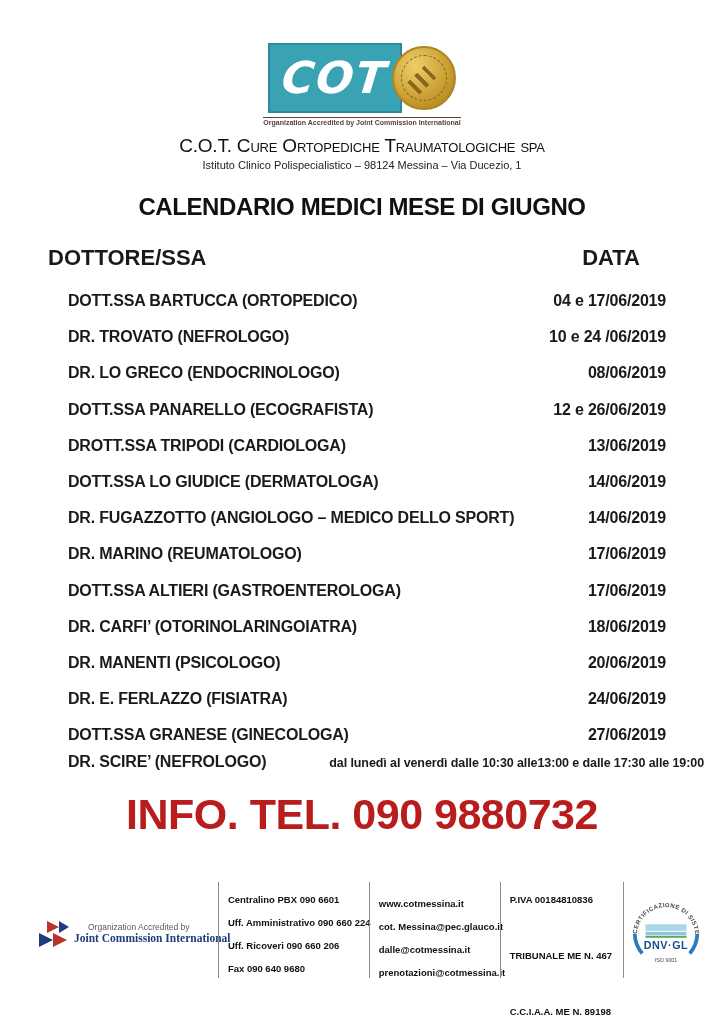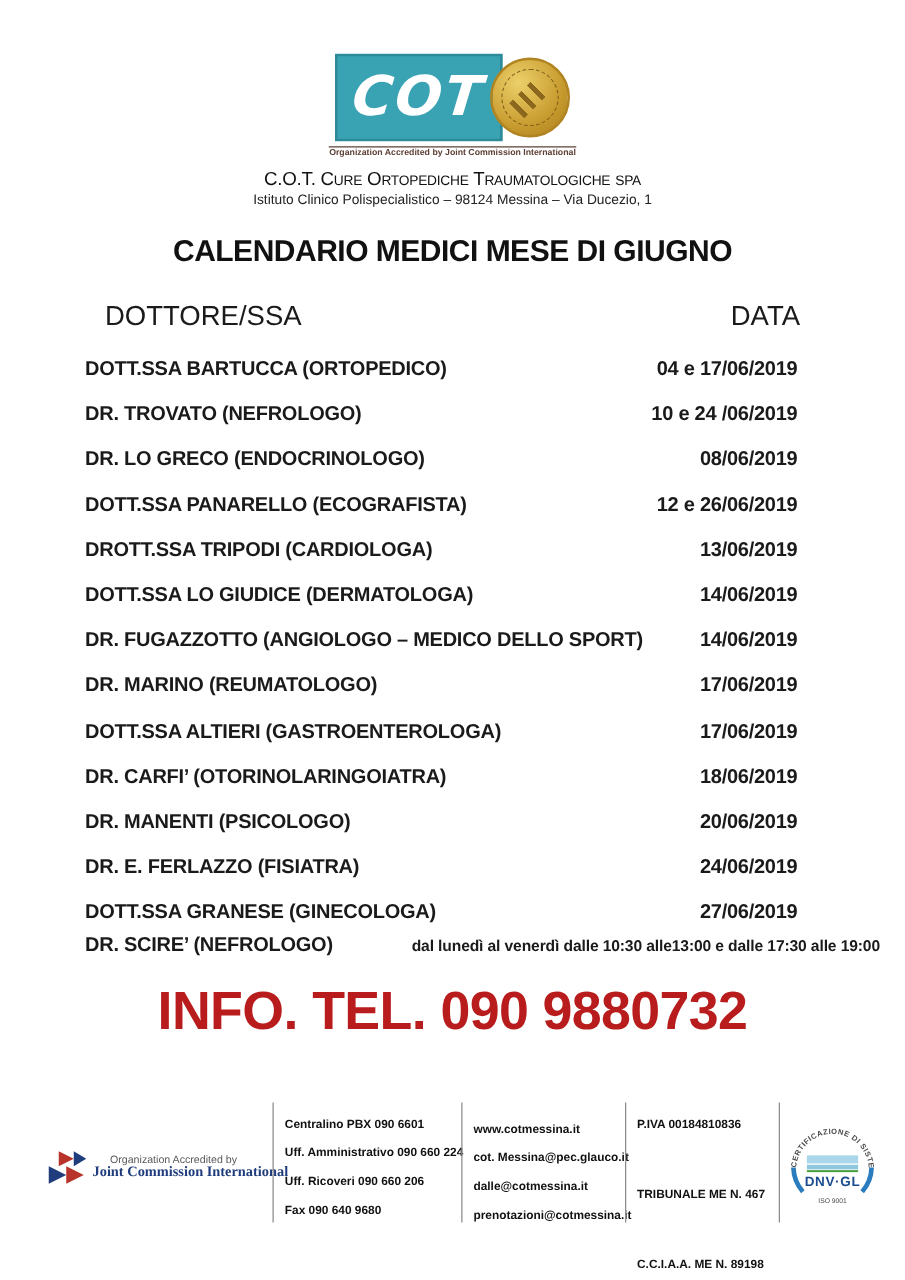--- a/index.html
+++ b/index.html
@@ -38,38 +38,38 @@
     content: ""; position: absolute; left: 50%; top: 50%;
     width: 30px; height: 17px; transform: translate(-50%, -50%) rotate(-45deg);
     background: repeating-linear-gradient(90deg, #8a671d 0 4px, rgba(0,0,0,0) 4px 10px);
   }
   .accred-caption {
     margin-top: 3px; border-top: 1px solid #5d4037;
     color: #5d4037; font-size: 7px; font-weight: bold;
     padding-top: 1px; white-space: nowrap; letter-spacing: 0;
   }
   .company-name {
-    margin-top: 9px; font-size: 15px; font-variant: small-caps;
+    margin-top: 9px; font-size: 19px; font-variant: small-caps;
     letter-spacing: -0.2px; text-align: center; color: #111;
   }
   .address-line { margin-top: 2px; font-size: 11px; text-align: center; color: #222; }
 
   
   .page-title {
     margin-top: 22px; text-align: center;
     font-size: 24px; font-weight: bold; letter-spacing: -0.4px; color: #111;
   }
   .thead {
-    margin-top: 24px; padding-left: 84px; padding-right: 84px;
+    margin-top: 24px; padding-left: 48px; padding-right: 84px;
     display: flex; justify-content: space-between;
-    font-size: 22px; font-weight: normal; text-align: right;
+    font-size: 22px; font-weight: bold; text-align: right;
   }
   .rows { margin-top: 12px; }
   .row {
-    height: 36.2px; padding-left: 68px; padding-right: 86px;
+    height: 36.2px; padding-left: 68px; padding-right: 58px;
     display: flex; justify-content: space-between; align-items: center;
     font-size: 16px; font-weight: bold; letter-spacing: -0.2px; white-space: nowrap;
   }
   .row .date { text-align: right; }
   .row-note { justify-content: space-between; align-items: baseline; padding-right: 20px; }
   .note {
     font-size: 12.5px; font-weight: bold; margin-left: 8px; letter-spacing: -0.1px;
   }
 
   

